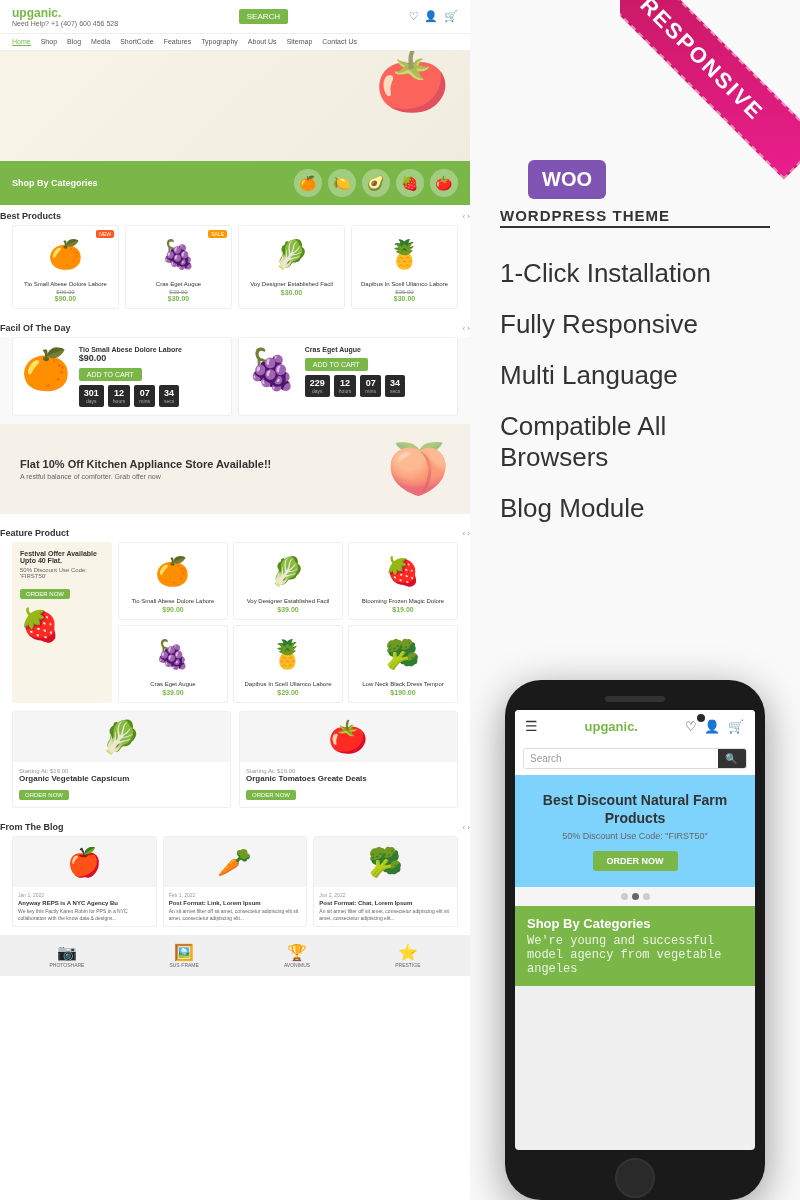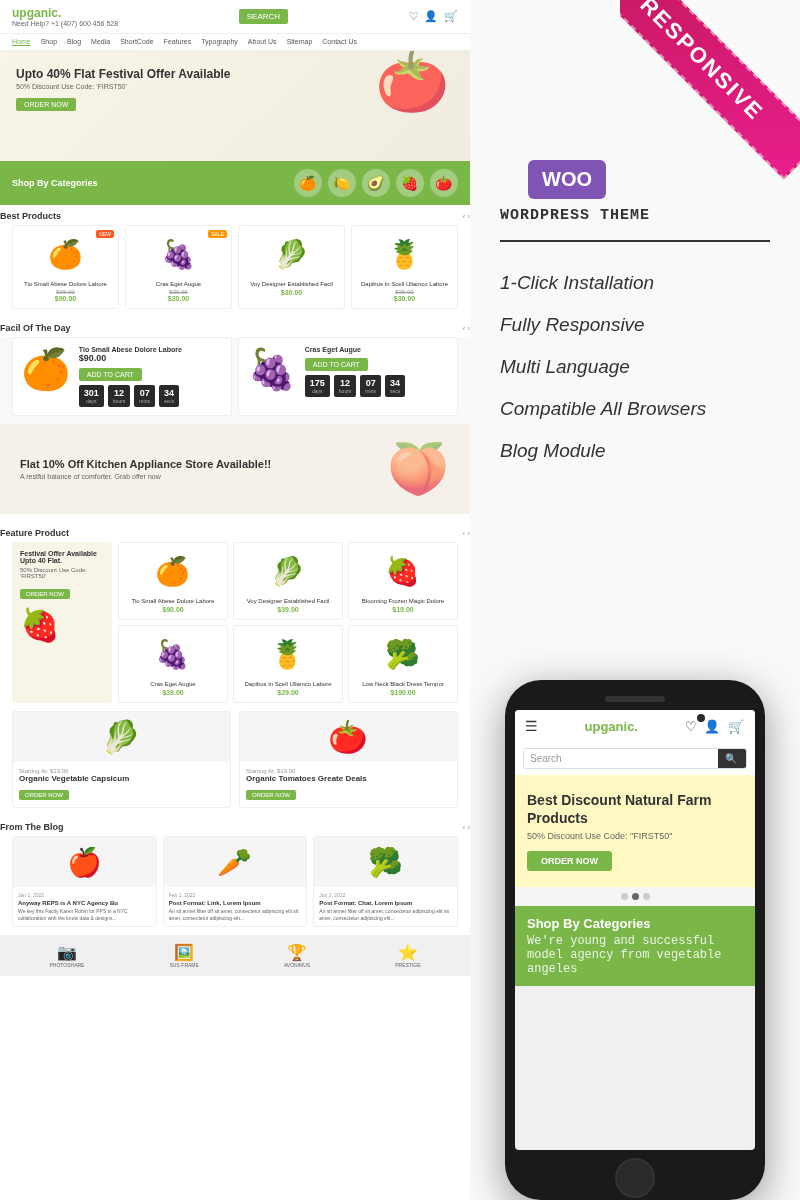--- a/index.html
+++ b/index.html
@@ -71,33 +71,31 @@
       border-radius: 6px;
       margin-right: 8px;
     }
     .wordpress-theme-text {
       font-size: 15px;
       font-weight: 700;
       color: #333;
       letter-spacing: 1px;
       text-transform: uppercase;
       border-bottom: 2px solid #333;
-      padding-bottom: 16px;
+      padding-bottom: 2px;
       margin-bottom: 20px;
-      font-family: Liberation Mono, monospace;
     }
     .features-list {
       list-style: none;
     }
     .features-list li {
-      font-size: 19px;
+      font-size: 26px;
       color: #333;
       padding: 10px 0;
       font-weight: 400;
-      font-style: italic;
     }
 
     
     .phone-mockup {
       position: absolute;
       bottom: 0;
       left: 50%;
       transform: translateX(-50%);
       width: 260px;
       height: 520px;
@@ -173,22 +171,23 @@
       background: white;
     }
     .phone-search-btn {
       background: #333;
       color: white;
       padding: 4px 8px;
       font-size: 10px;
     }
 
     .phone-hero {
-      background: #fef9c3;
+      background: #7dd3fc;
       padding: 16px 12px;
+      text-align: center;
     }
     .phone-hero-title {
       font-size: 14px;
       font-weight: 700;
       color: #333;
       line-height: 1.3;
     }
     .phone-hero-sub {
       font-size: 9px;
       color: #666;
@@ -503,25 +502,20 @@
     <span>Media</span>
     <span>ShortCode</span>
     <span>Features</span>
     <span>Typography</span>
     <span>About Us</span>
     <span>Sitemap</span>
     <span>Contact Us</span>
   </div>
 
   <div class="site-hero">
-    <div class="hero-text">
-      <h2>Upto 40% Flat Festival Offer Available</h2>
-      <p>50% Discount Use Code: 'FIRST50'</p>
-      <div class="hero-btn">ORDER NOW</div>
-    </div>
     <div class="hero-tomatoes">🍅</div>
   </div>
 
   <div class="shop-categories">
     <div class="shop-cat-title">Shop By Categories</div>
     <div class="cat-icons">
       <div class="cat-icon">🍊</div>
       <div class="cat-icon">🍋</div>
       <div class="cat-icon">🥑</div>
       <div class="cat-icon">🍓</div>
@@ -593,21 +587,21 @@
           </div>
         </div>
       </div>
       <div class="deal-card">
         <div class="deal-img">🍇</div>
         <div class="deal-info">
           <div class="deal-name">Cras Eget Augue</div>
           <div class="deal-btn">ADD TO CART</div>
           <div class="deal-timer">
             <div class="timer-block">
-                <span class="timer-num">175</span>
+                <span class="timer-num">229</span>
                 <span class="timer-label">days</span>
               </div>
             <div class="timer-block">
                 <span class="timer-num">12</span>
                 <span class="timer-label">hours</span>
               </div>
             <div class="timer-block">
                 <span class="timer-num">07</span>
                 <span class="timer-label">mins</span>
               </div>

